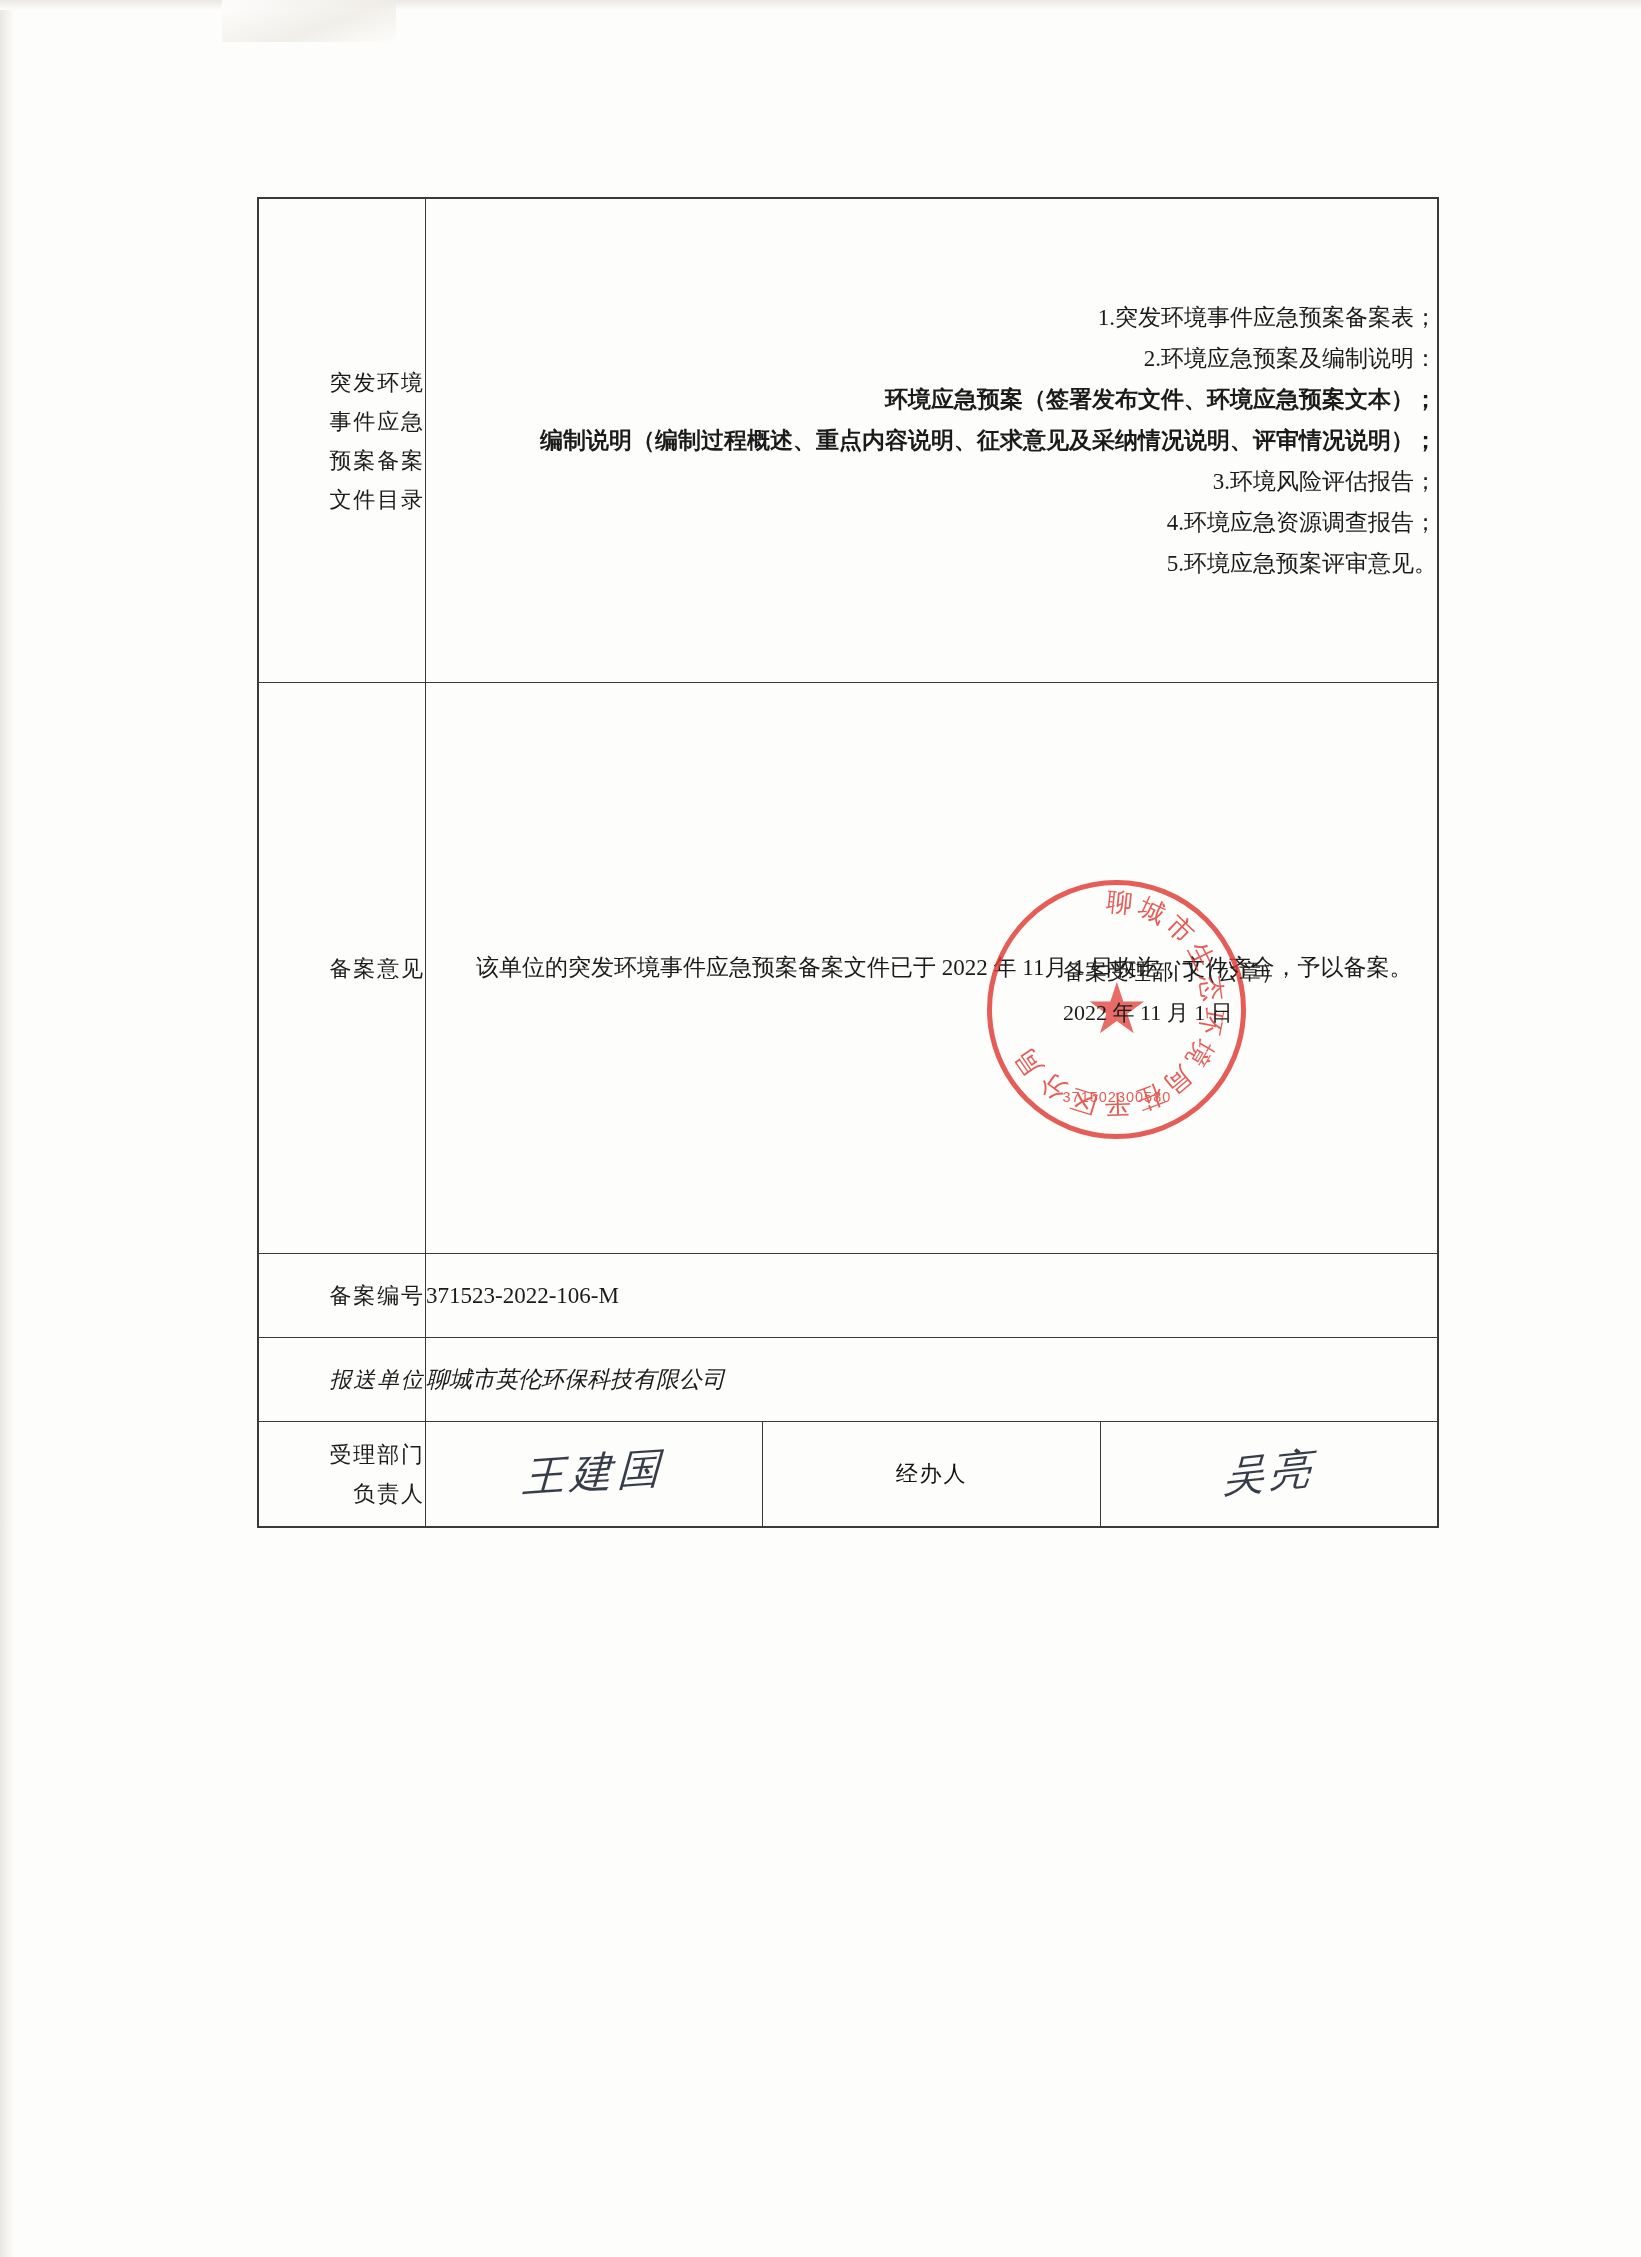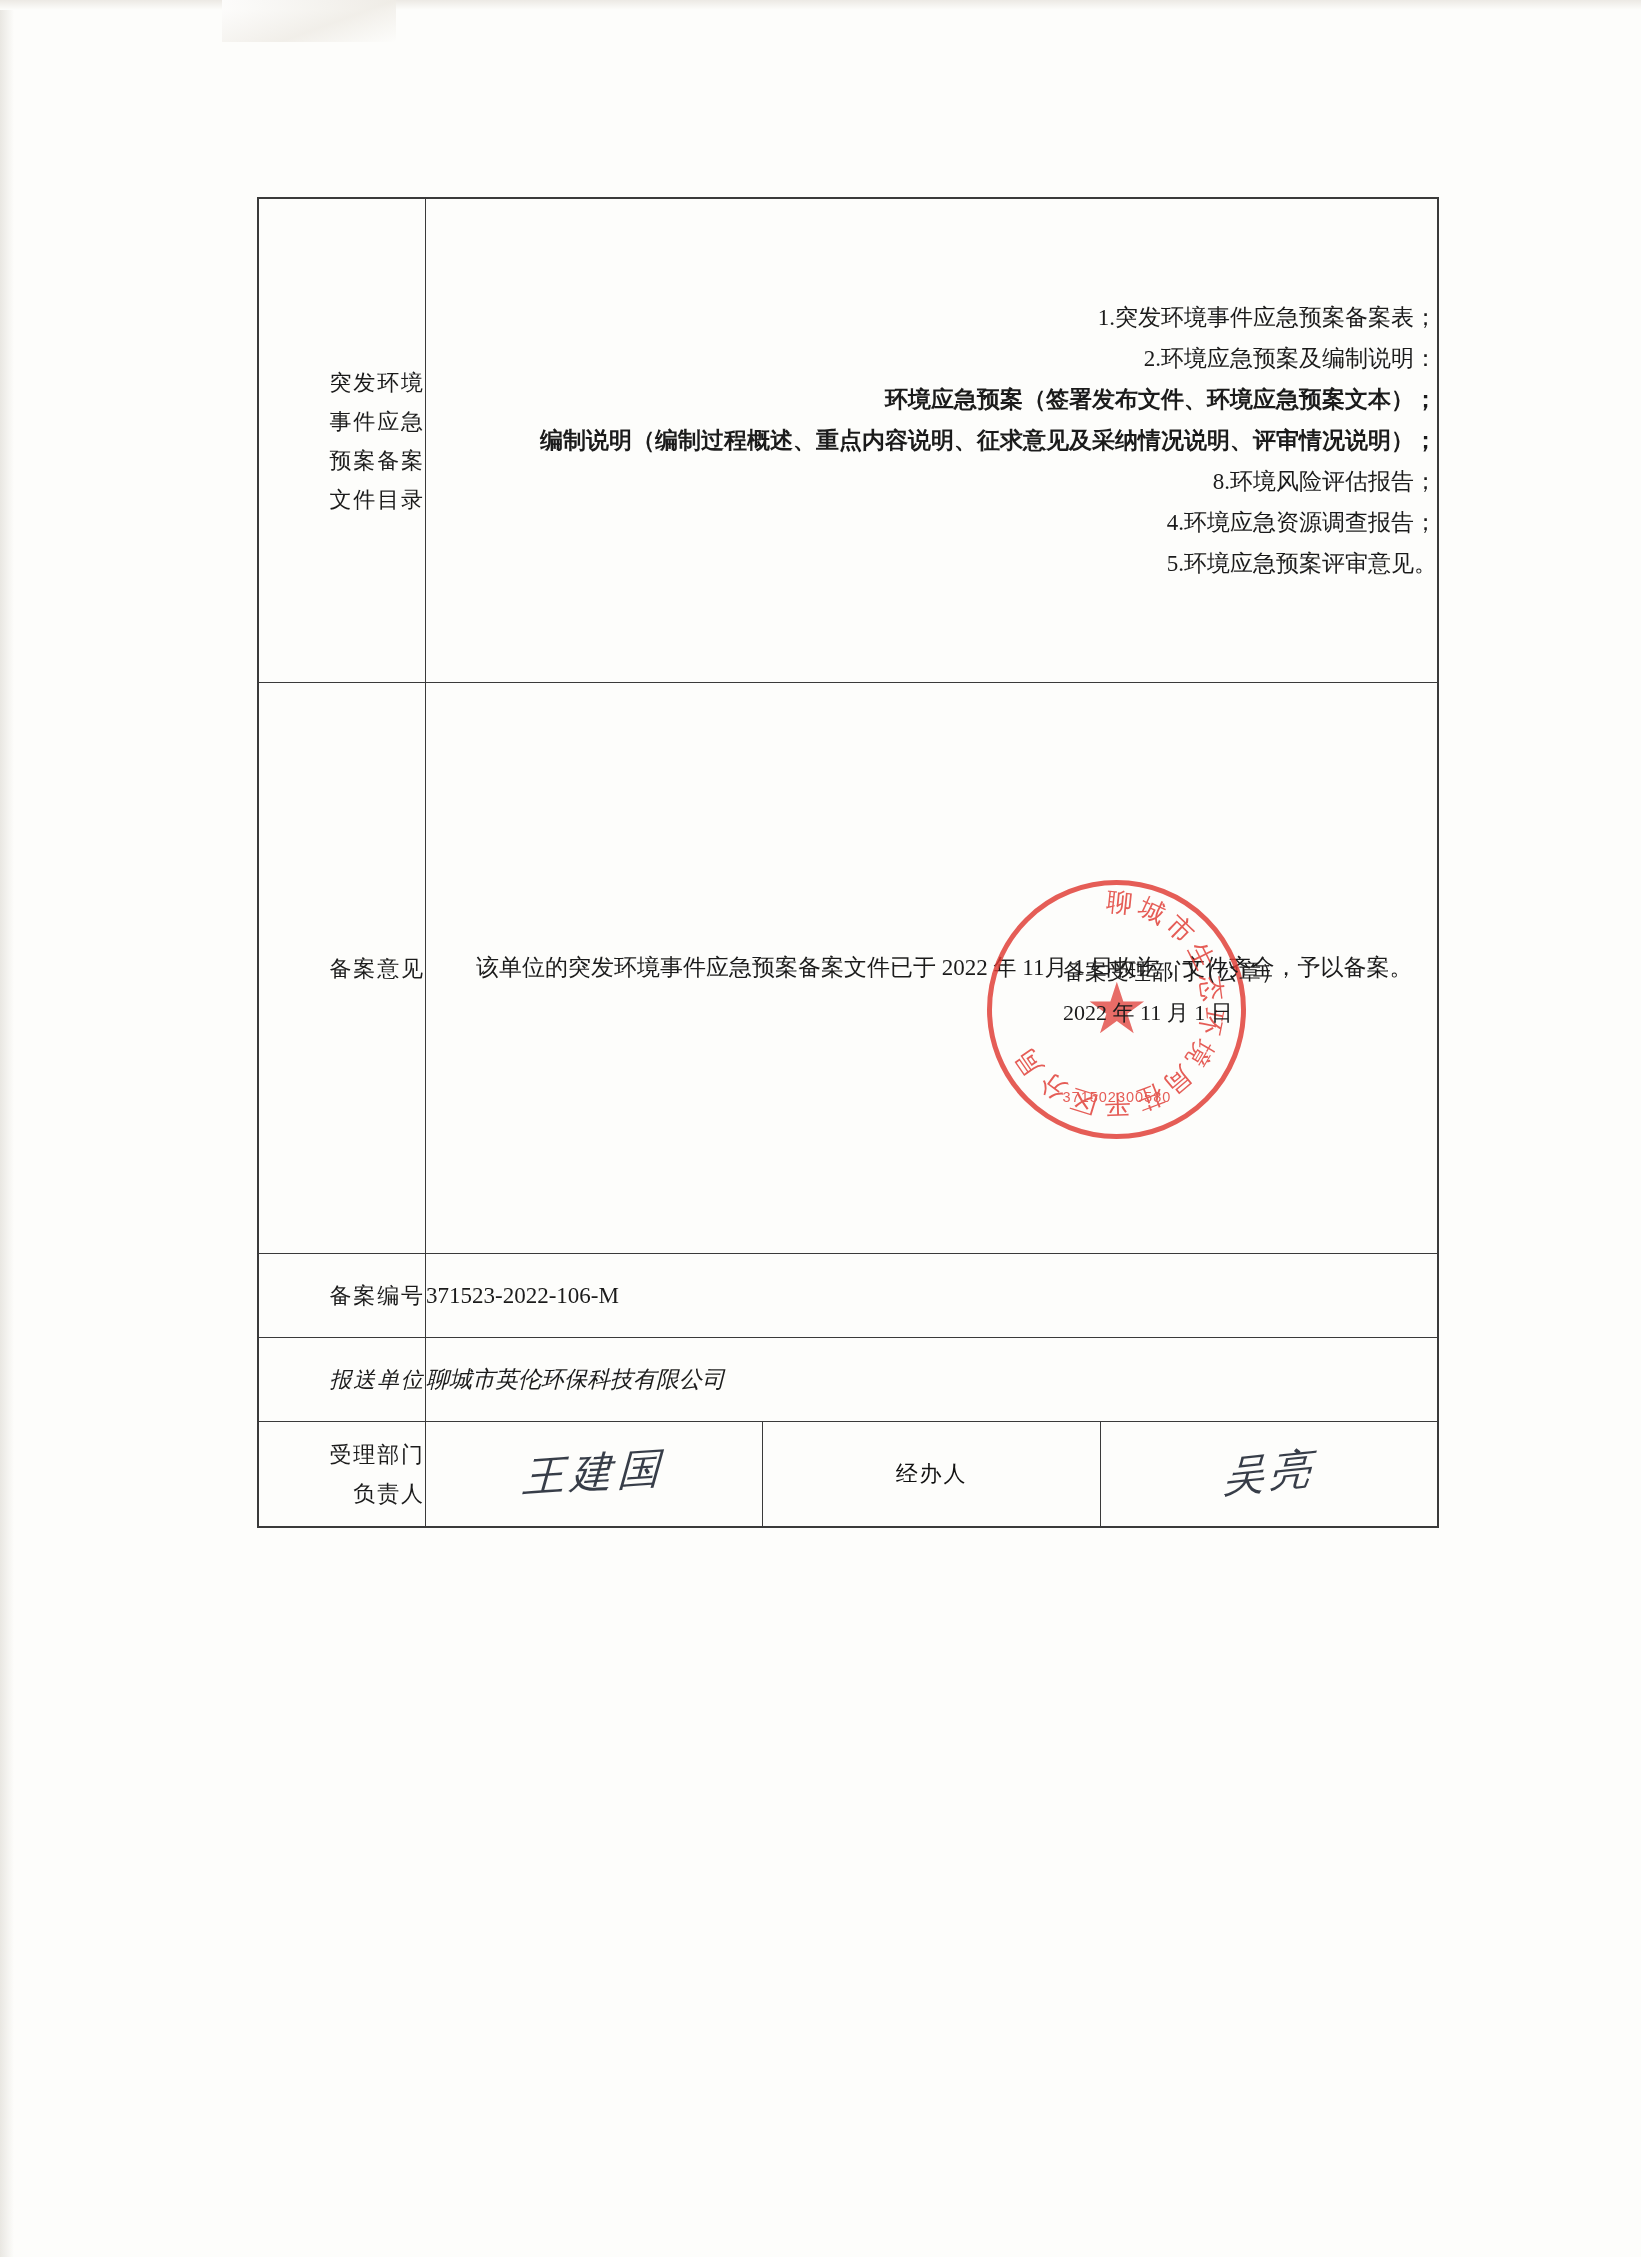--- a/index.html
+++ b/index.html
@@ -210,21 +210,21 @@
           <div>突发环境</div>
           <div>事件应急</div>
           <div>预案备案</div>
           <div>文件目录</div>
         </td>
         <td class="doc-list" colspan="3">
           <div class="ln">1.突发环境事件应急预案备案表；</div>
           <div class="ln">2.环境应急预案及编制说明：</div>
           <div class="ln ind">环境应急预案（签署发布文件、环境应急预案文本）；</div>
           <div class="ln ind">编制说明（编制过程概述、重点内容说明、征求意见及采纳情况说明、评审情况说明）；</div>
-          <div class="ln">8.环境风险评估报告；</div>
+          <div class="ln">3.环境风险评估报告；</div>
           <div class="ln">4.环境应急资源调查报告；</div>
           <div class="ln">5.环境应急预案评审意见。</div>
         </td>
       </tr>
 
       <tr>
         <td class="lbl">
           <div>备案意见</div>
         </td>
         <td class="opinion-cell" colspan="3">

